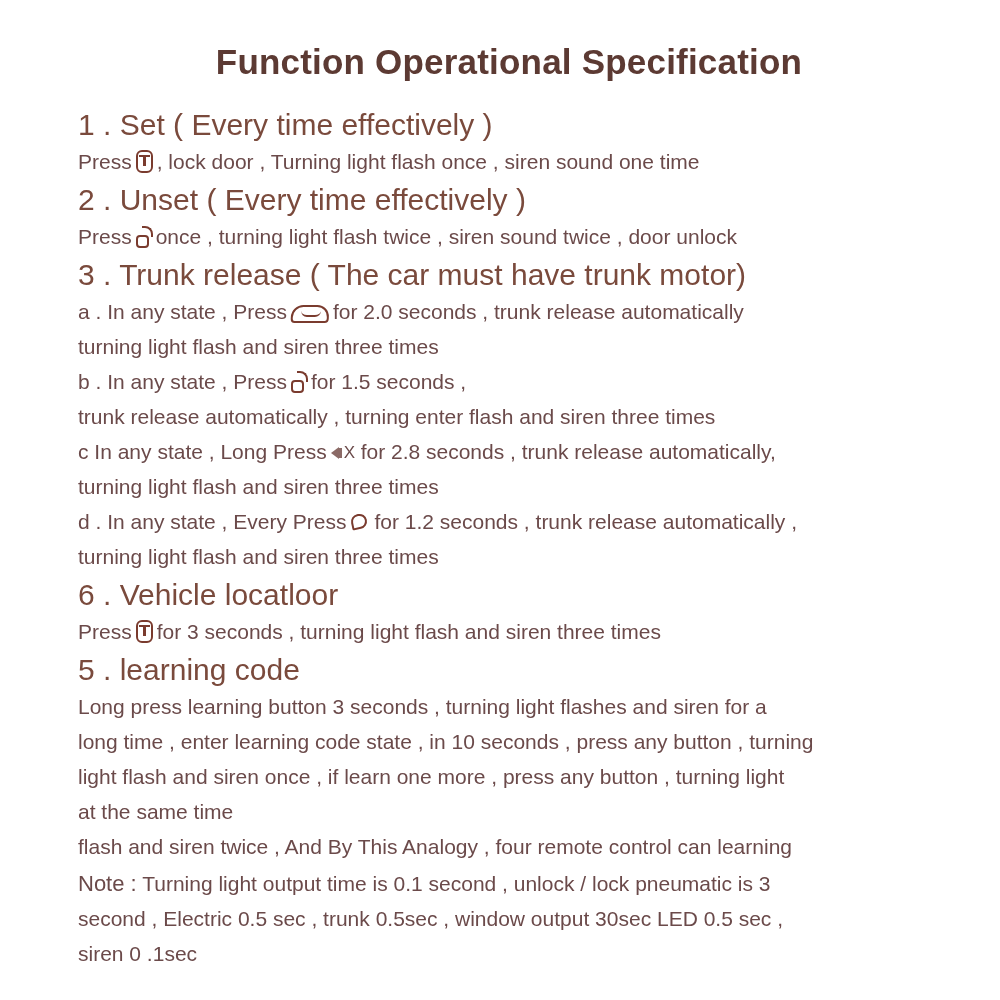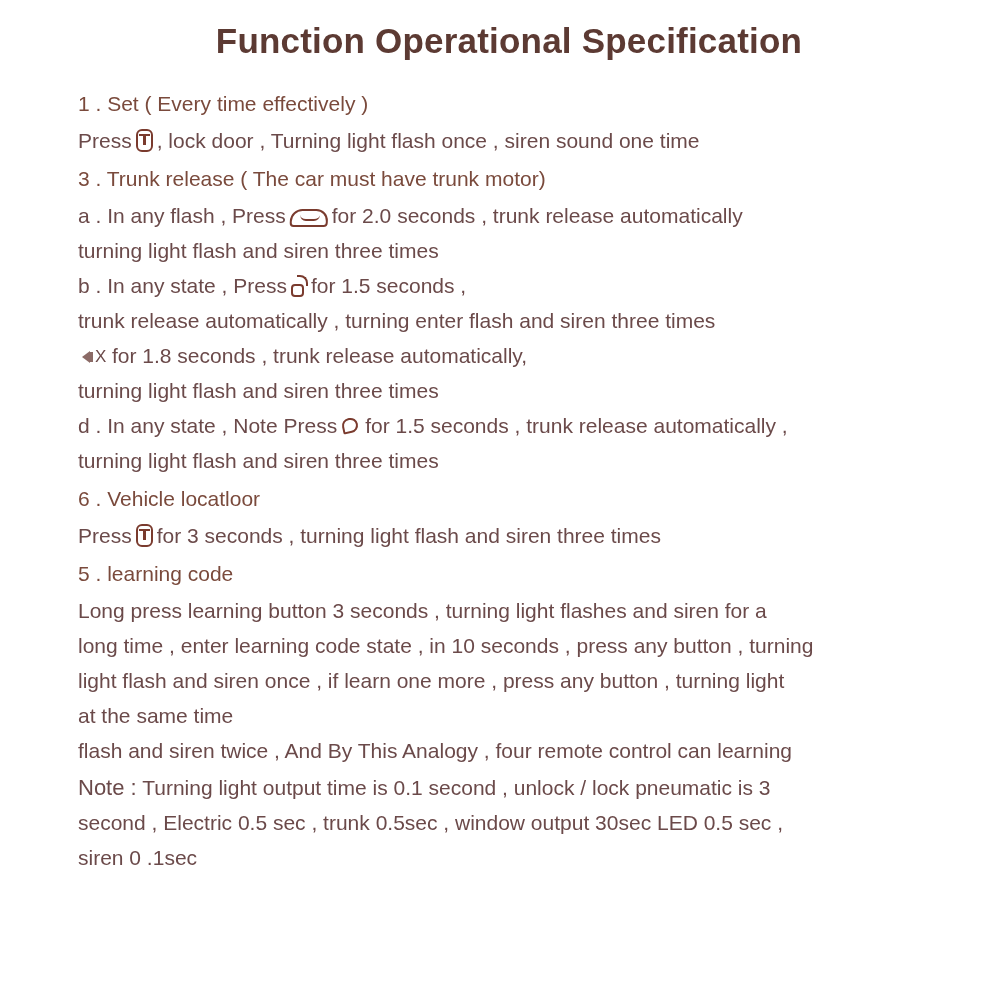--- a/index.html
+++ b/index.html
@@ -11,34 +11,34 @@
     height: 1000px;
     background: #ffffff;
     font-family: "Liberation Sans", sans-serif;
     color: #6b4a4a;
     overflow: hidden;
   }
   .page {
     width: 1000px;
     height: 1000px;
     box-sizing: border-box;
-    padding: 13px 60px 0 78px;
+    padding: 34px 60px 0 78px;
     position: relative;
   }
   .doc-title {
     text-align: center;
     font-size: 35px;
     font-weight: bold;
     color: #5c3a33;
     letter-spacing: 0.2px;
     margin: 8px 0 26px 0;
     font-family: "Liberation Sans", sans-serif;
   }
   .section-head {
-    font-size: 21px;
+    font-size: 30px;
     color: #7a4a3c;
     margin: 4px 0 2px 0;
     line-height: 34px;
     white-space: nowrap;
   }
   .line {
     font-size: 21px;
     color: #6b4a4a;
     line-height: 35px;
     white-space: nowrap;
@@ -186,47 +186,53 @@
 
   <div class="doc-title">Function Operational Specification</div>
 
   <div class="blk">
     <div class="section-head">1 . Set ( Every time effectively )</div>
     <div class="line">
       <span>Press</span><span class="ico ico-lock"></span><span>, lock door , Turning light flash once , siren sound one time</span>
     </div>
   </div>
 
+  <div class="blk">
+    <div class="section-head">2 . Unset ( Every time effectively )</div>
+    <div class="line">
+      <span>Press</span><span class="ico ico-unlock"><span class="shackle"></span><span class="body"></span></span><span>once , turning light flash twice , siren sound twice , door unlock</span>
+    </div>
+  </div>
 
   <div class="blk">
     <div class="section-head">3 . Trunk release ( The car must have trunk motor)</div>
 
     <div class="line">
-      <span>a . In any flash , Press</span><span class="ico ico-trunk"></span><span>for 2.0 seconds , trunk release automatically</span>
+      <span>a . In any state , Press</span><span class="ico ico-trunk"></span><span>for 2.0 seconds , trunk release automatically</span>
     </div>
     <div class="line">
       <span>turning light flash and siren three times</span>
     </div>
 
     <div class="line">
       <span>b . In any state , Press</span><span class="ico ico-unlock"><span class="shackle"></span><span class="body"></span></span><span>for 1.5 seconds ,</span>
     </div>
     <div class="line">
       <span>trunk release automatically , turning enter flash and siren three times</span>
     </div>
 
     <div class="line">
-      <span class="ico ico-mute"><span class="spk"></span><span class="bar"></span><span class="x">X</span></span><span>for 1.8 seconds , trunk release automatically,</span>
+      <span>c In any state , Long Press</span><span class="ico ico-mute"><span class="spk"></span><span class="bar"></span><span class="x">X</span></span><span>for 2.8 seconds , trunk release automatically,</span>
     </div>
     <div class="line">
       <span>turning light flash and siren three times</span>
     </div>
 
     <div class="line">
-      <span>d . In any state , Note Press</span><span class="ico ico-bell"><span class="dome"></span></span><span>for 1.5 seconds , trunk release automatically ,</span>
+      <span>d . In any state , Every Press</span><span class="ico ico-bell"><span class="dome"></span></span><span>for 1.2 seconds , trunk release automatically ,</span>
     </div>
     <div class="line">
       <span>turning light flash and siren three times</span>
     </div>
   </div>
 
   <div class="blk">
     <div class="section-head">6 . Vehicle locatloor</div>
     <div class="line">
       <span>Press</span><span class="ico ico-lock"></span><span>for 3 seconds , turning light flash and siren three times</span>

